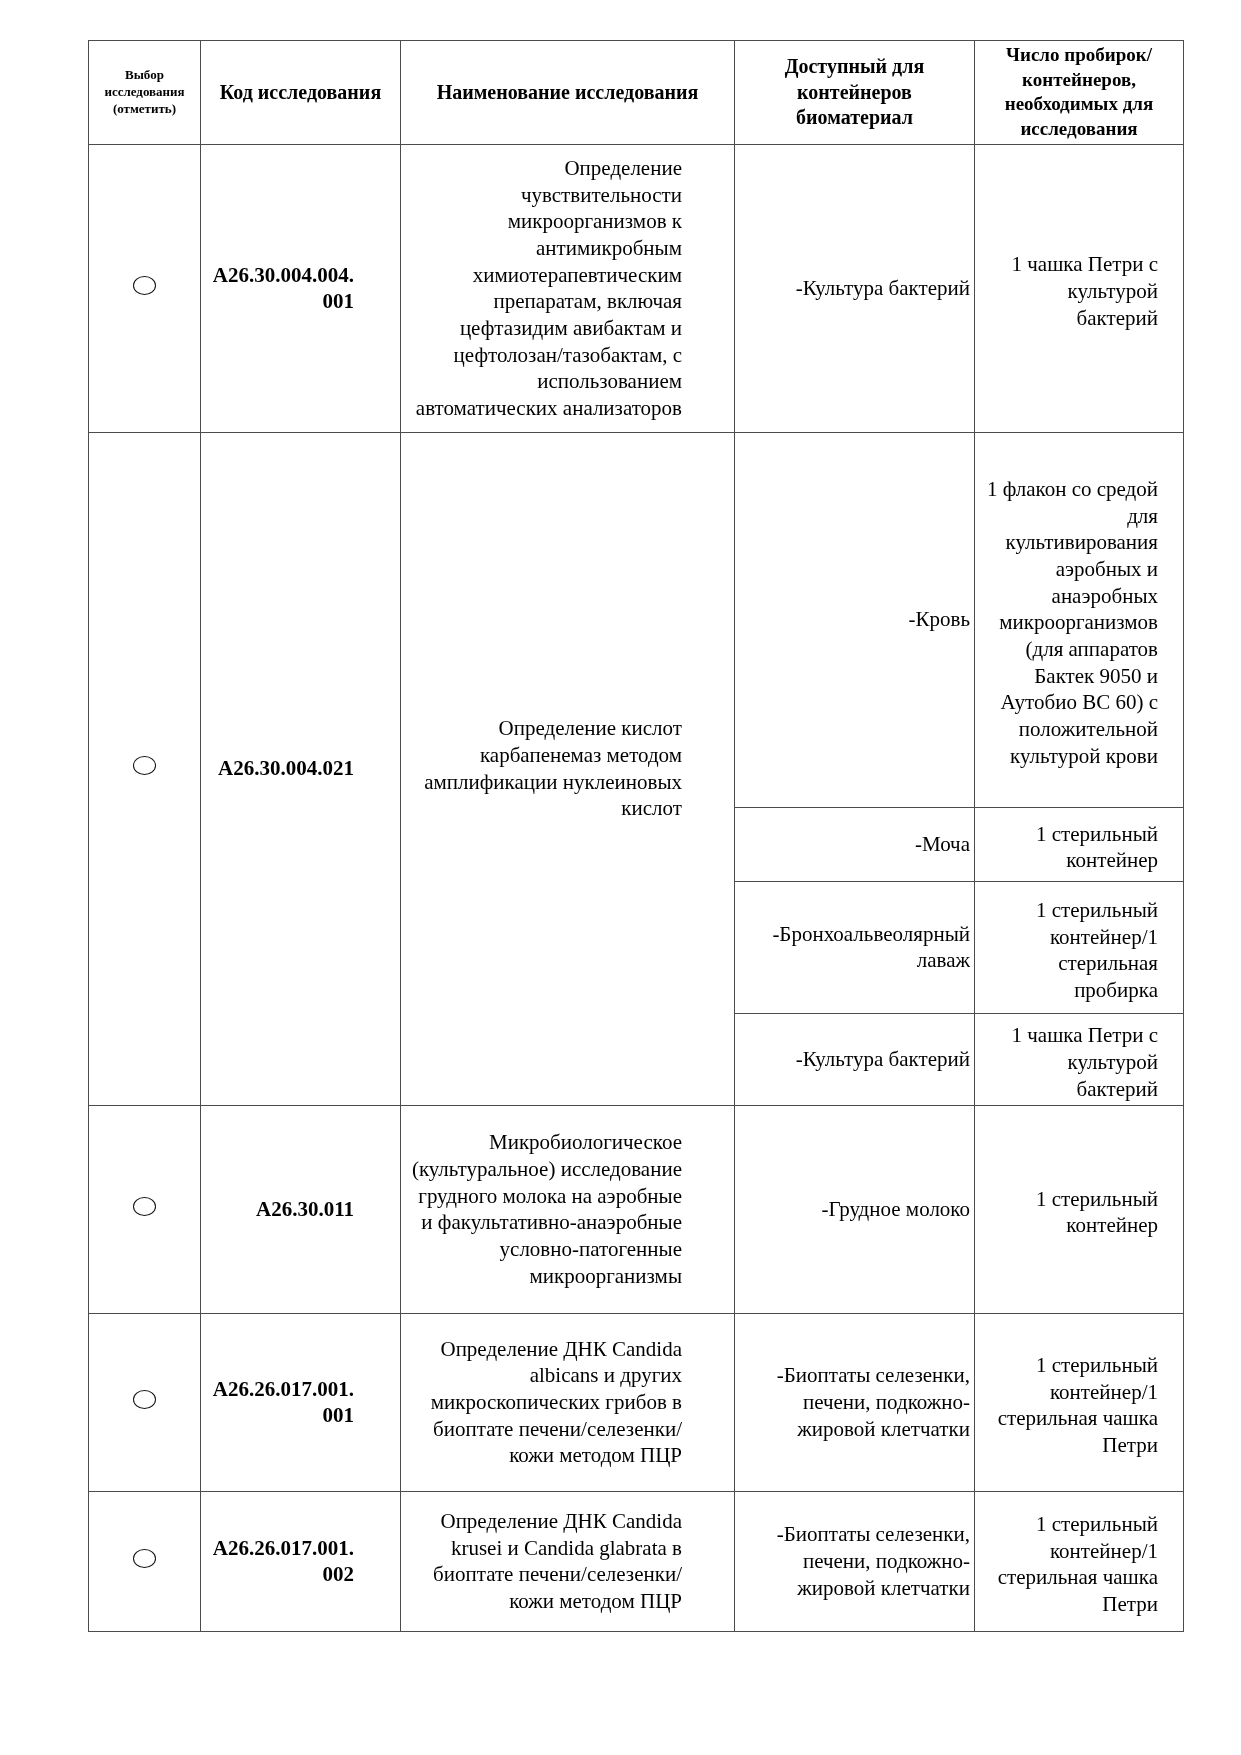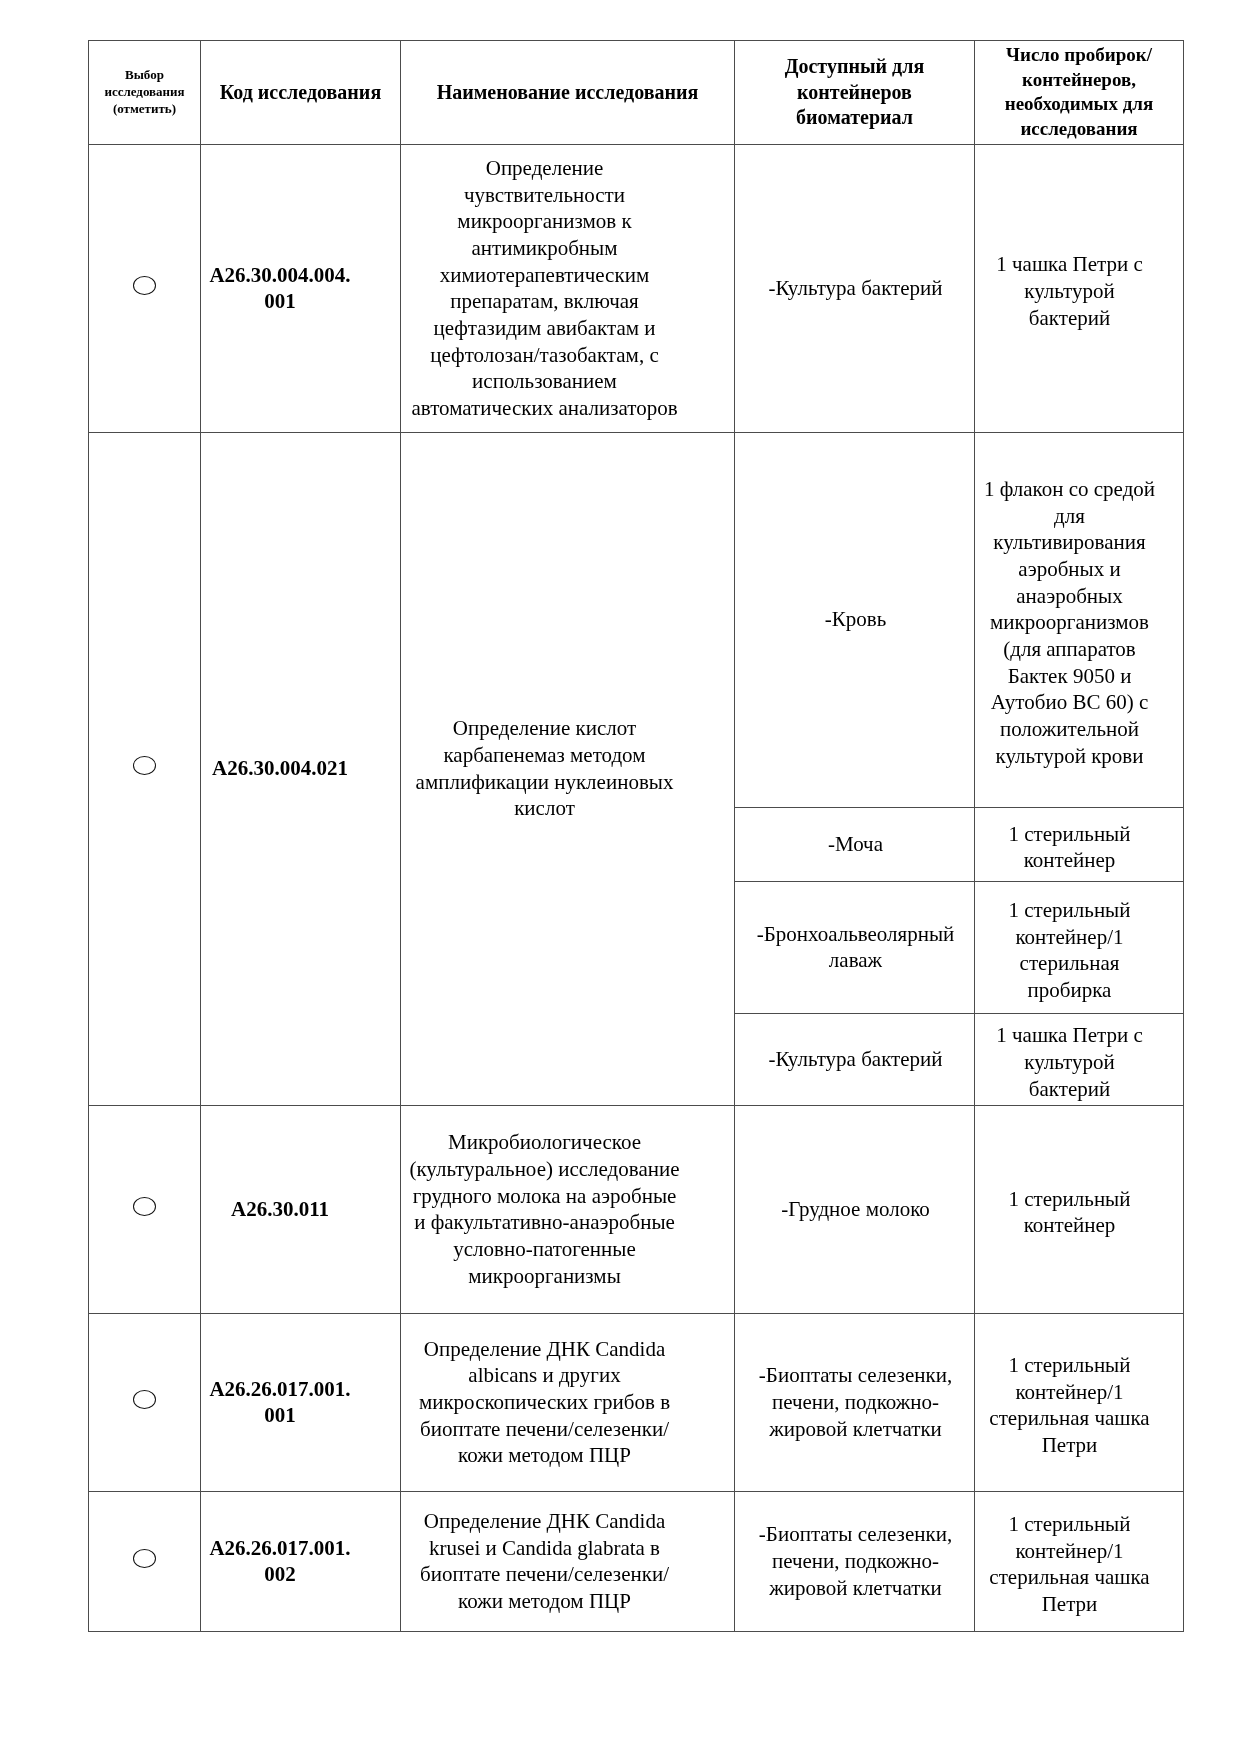--- a/index.html
+++ b/index.html
@@ -15,21 +15,21 @@
     width:1095px;
     border-collapse:collapse;
     table-layout:fixed;
   }
   .doc-table td,.doc-table th{
     border:1px solid #4c4c4c;
     vertical-align:middle;
     font-size:21px;
     line-height:1.27;
     font-weight:normal;
-    text-align:center;
+    text-align:right;
     box-sizing:border-box;
   }
   
   tr.hdr{height:97px;}
   th.h{padding:2px 3px;text-align:center;font-weight:bold;font-size:20px;}
   th.h1{font-size:13px;line-height:1.3;}
   th.h5{font-size:19px;line-height:1.3;overflow-wrap:anywhere;}
   
   td.c1{text-align:center;padding:2px;}
   td.c2{padding:2px 46px 2px 5px;overflow-wrap:anywhere;font-weight:bold;}

